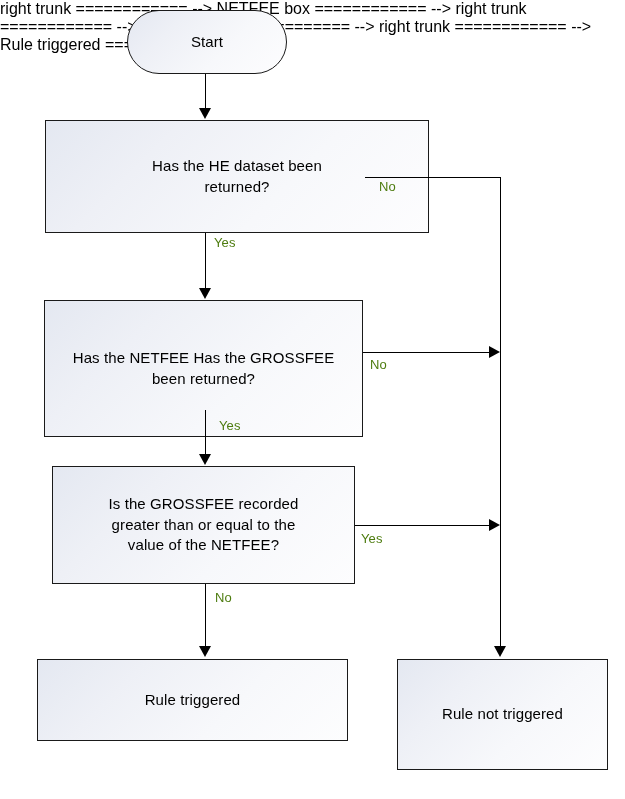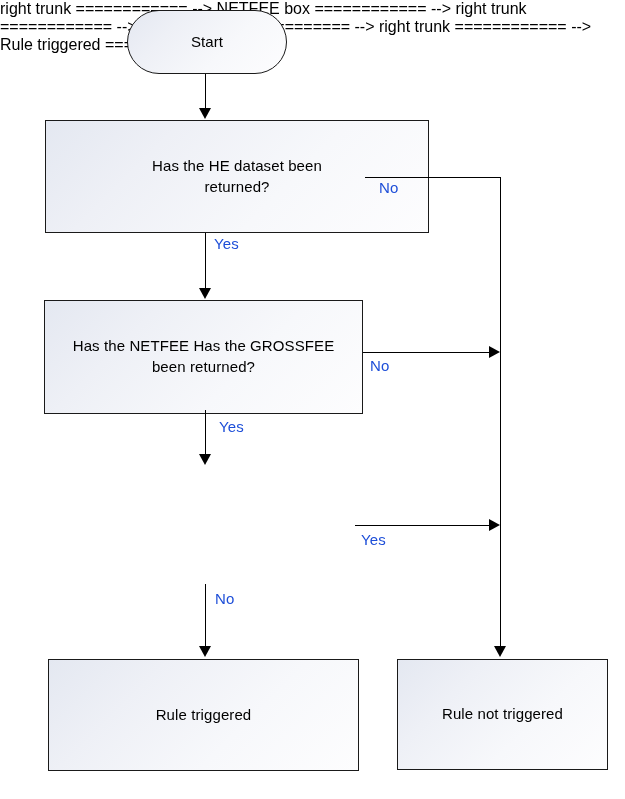--- a/index.html
+++ b/index.html
@@ -64,48 +64,53 @@
   .arrow-right {
     position: absolute;
     width: 0;
     height: 0;
     border-top: 6.5px solid transparent;
     border-bottom: 6.5px solid transparent;
     border-left: 11px solid #000000;
   }
   .edge-label {
     position: absolute;
-    font-size: 15px;
-    color: #1d4ed8;
+    font-size: 13px;
+    color: #4d7c0f;
     white-space: nowrap;
     letter-spacing: 0.1px;
   }
 </style>
 </head>
 <body>
 
 <div id="flowchart-canvas">
 
   
   <div class="node terminator" style="left:127px; top:10px; width:160px; height:64px;">
     <span class="node-label">Start</span>
   </div>
 
   <div class="node" style="left:45px; top:120px; width:384px; height:113px;">
     <span class="node-label">Has the HE dataset been
 returned?</span>
   </div>
 
-  <div class="node" style="left:44px; top:300px; width:319px; height:114px;">
+  <div class="node" style="left:44px; top:300px; width:319px; height:137px;">
     <span class="node-label">Has the NETFEE Has the GROSSFEE
 been returned?</span>
   </div>
 
+  <div class="node" style="left:52px; top:466px; width:303px; height:118px;">
+    <span class="node-label">Is the GROSSFEE recorded
+greater than or equal to the
+value of the NETFEE?</span>
+  </div>
 
-  <div class="node" style="left:48px; top:659px; width:311px; height:112px;">
+  <div class="node" style="left:37px; top:659px; width:311px; height:82px;">
     <span class="node-label">Rule triggered</span>
   </div>
 
   <div class="node" style="left:397px; top:659px; width:211px; height:111px;">
     <span class="node-label">Rule not triggered</span>
   </div>
 
   
   <div class="conn-v" style="left:205px; top:74px; height:36px;"></div>
   <div class="arrow-down" style="left:198.5px; top:108px;"></div>

